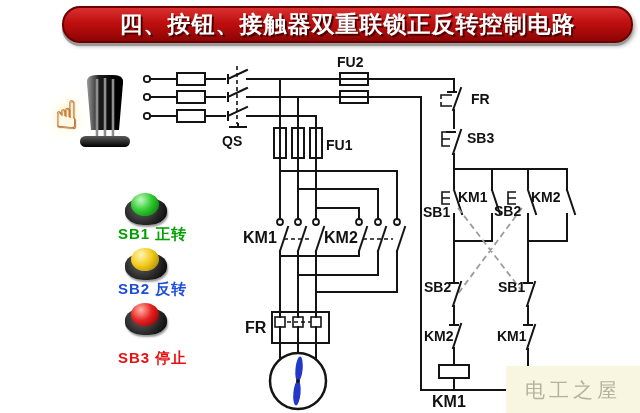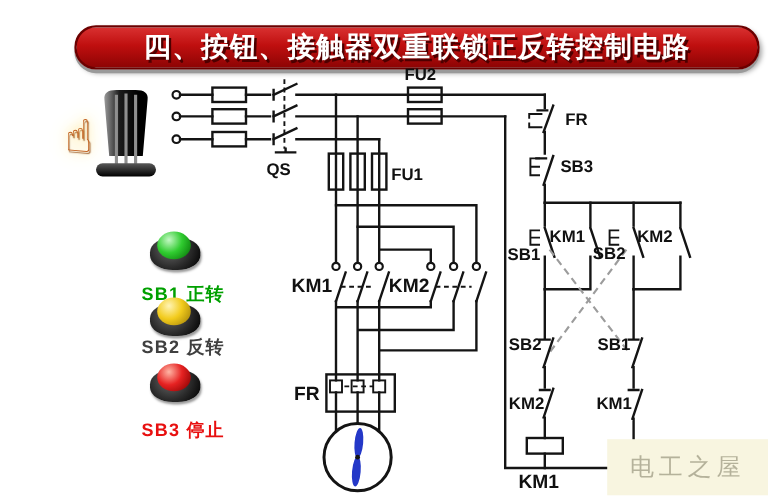--- a/index.html
+++ b/index.html
@@ -5,21 +5,21 @@
   html,body{margin:0;padding:0;}
   body{width:640px;height:413px;position:relative;background:#ffffff;overflow:hidden;
        font-family:"Liberation Sans","DejaVu Sans",sans-serif;}
   .stage{position:absolute;left:0;top:0;width:640px;height:413px;}
 
   
   .banner{position:absolute;left:62px;top:6px;width:571px;height:37px;
     background:linear-gradient(180deg,#d93030 0%,#bf0f0f 45%,#8e0404 100%);
     border:2px solid #6b0000;border-radius:18px;box-sizing:border-box;
     box-shadow:0 3px 0 #9a9a9a,2px 3px 4px rgba(0,0,0,.35);
-    display:flex;align-items:center;justify-content:center;margin-top:15px;}
+    display:flex;align-items:center;justify-content:center;}
   .banner span{color:#ffffff;font-weight:bold;font-size:23px;letter-spacing:1px;
     text-shadow:2px 2px 0 #4d0000;white-space:nowrap;}
 
   
   svg{position:absolute;left:0;top:0;}
   .wire{stroke:#141414;stroke-width:2;fill:none;stroke-linecap:square;}
   .wire-thin{stroke:#141414;stroke-width:1.6;fill:none;}
   .dash{stroke:#141414;stroke-width:1.6;fill:none;stroke-dasharray:4 3;}
   .ilock{stroke:#9c9c9c;stroke-width:1.8;fill:none;stroke-dasharray:6 4;}
   .node{fill:#ffffff;stroke:#141414;stroke-width:1.8;}
@@ -34,21 +34,21 @@
   .pbtn-base{position:absolute;width:42px;height:27px;border-radius:45%;
     background:radial-gradient(circle at 40% 30%,#6d6d6d,#2a2a2a 55%,#000 95%);
     box-shadow:1px 2px 2px rgba(0,0,0,.4);}
   .pbtn-dome{position:absolute;width:28px;height:23px;border-radius:50%;}
   .dome-green{background:radial-gradient(circle at 35% 30%,#c4f8c4,#30cc30 45%,#0a7a0a 90%);}
   .dome-yellow{background:radial-gradient(circle at 35% 30%,#fff4b5,#f2cb1c 45%,#a8860a 90%);}
   .dome-red{background:radial-gradient(circle at 35% 30%,#ffb5a5,#e62222 45%,#8c0202 90%);}
   .pbtn-label{position:absolute;left:118px;width:100px;font-weight:bold;font-size:15px;
     white-space:nowrap;letter-spacing:1px;}
   .lab-green{color:#00a000;}
-  .lab-yellow{color:#404040;}
+  .lab-yellow{color:#1d4ed8;}
   .lab-red{color:#e81010;}
 
   
   .wm{position:absolute;left:506px;top:366px;width:134px;height:47px;
     background:#f8f5e0;display:flex;flex-direction:column;align-items:center;justify-content:center;}
   .wm-name{color:#b5b29b;font-size:20px;letter-spacing:4px;line-height:22px;white-space:nowrap;}
   .wm-domain{color:#c9c6b2;font-size:12.5px;line-height:14px;white-space:nowrap;}
 </style>
 </head>
 <body>
@@ -220,21 +220,21 @@
     <text class="lbl" x="497" y="341">KM1</text>
     <text class="lbl-big" x="245" y="333">FR</text>
     <text class="lbl-big" x="432" y="407">KM1</text>
   </svg>
 
   <div class="hand">☝</div>
 
   <div>
     <div class="pbtn-base" style="left:125px;top:198px;"></div>
     <div class="pbtn-dome dome-green" style="left:131px;top:193px;"></div>
-    <div class="pbtn-label lab-green" style="top:236px;">SB1 正转</div>
+    <div class="pbtn-label lab-green" style="top:225px;">SB1 正转</div>
 
     <div class="pbtn-base" style="left:125px;top:253px;"></div>
     <div class="pbtn-dome dome-yellow" style="left:131px;top:248px;"></div>
     <div class="pbtn-label lab-yellow" style="top:280px;">SB2 反转</div>
 
     <div class="pbtn-base" style="left:125px;top:308px;"></div>
     <div class="pbtn-dome dome-red" style="left:131px;top:303px;"></div>
     <div class="pbtn-label lab-red" style="top:349px;">SB3 停止</div>
   </div>
 

